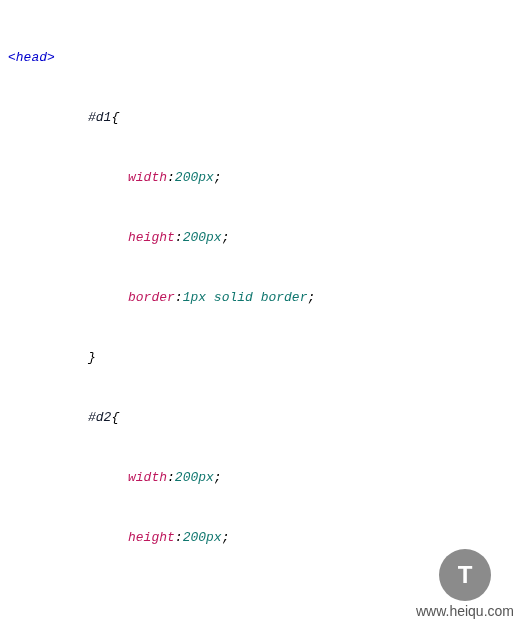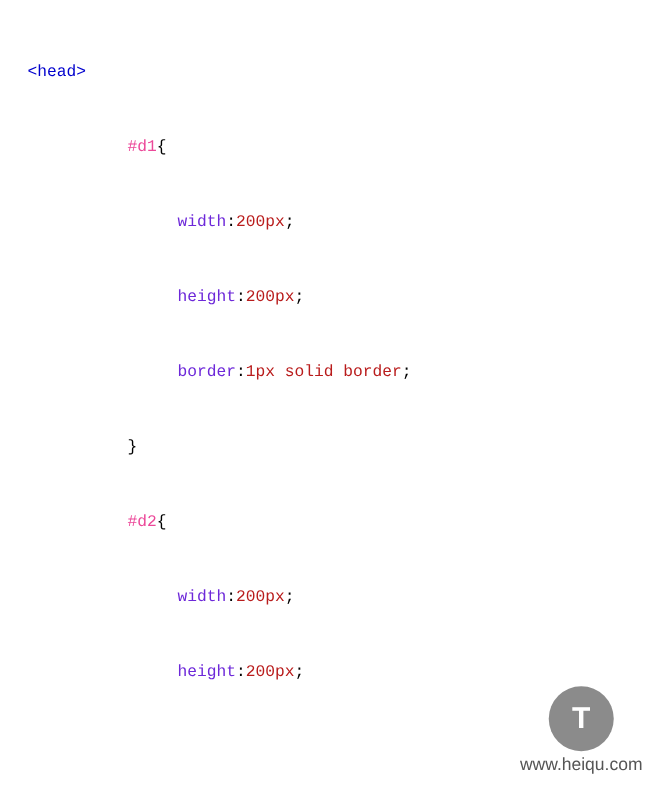--- a/index.html
+++ b/index.html
@@ -19,28 +19,29 @@
     }
 
     .code-container {
       padding: 8px 0;
       line-height: 20px;
       white-space: pre;
     }
 
     .line {
       display: block;
-      padding: 0 22px;
+      padding: 0 8px;
       line-height: 20px;
+      font-style: italic;
     }
 
     .tag { color: #0000cd; }
-    .selector { color: #ec4899; }
-    .property { color: #6d28d9; }
-    .value { color: #b91c1c; }
+    .selector { color: #0f172a; }
+    .property { color: #be185d; }
+    .value { color: #0f766e; }
     .colon-semi { color: #000000; }
     .brace { color: #000000; }
     .indent1 { display: inline-block; width: 40px; }
     .indent2 { display: inline-block; width: 80px; }
     .indent3 { display: inline-block; width: 120px; }
 
     .watermark {
       position: absolute;
       bottom: 10px;
       right: 10px;

